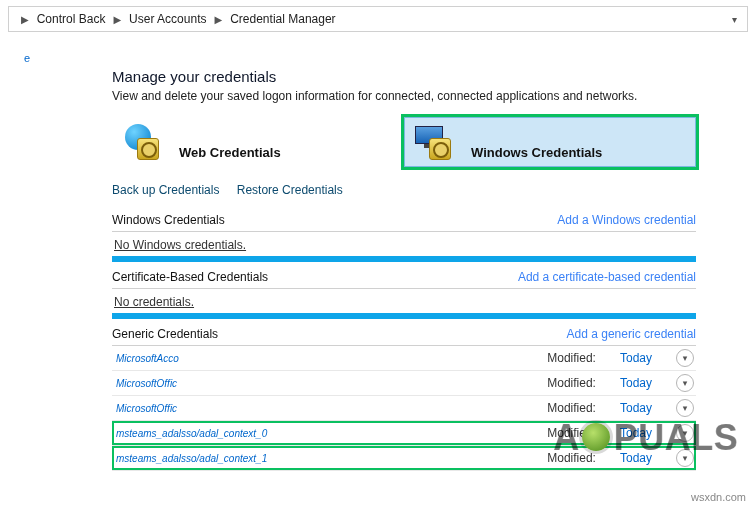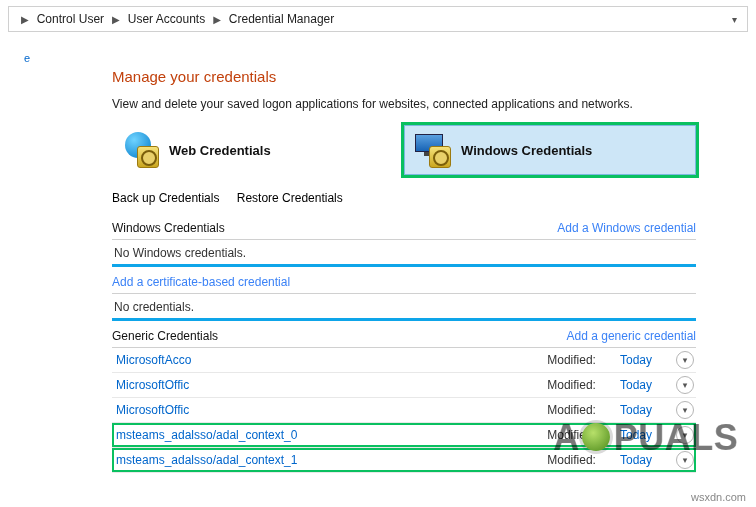--- a/index.html
+++ b/index.html
@@ -23,56 +23,56 @@
     padding: 0 6px;
     gap: 2px;
     color: #222;
   }
   .addr .sep { color: #555; margin: 0 6px; font-size: 10px; }
   .addr .seg { cursor: default; }
   .addr .expand { margin-left: auto; color: #555; font-size: 10px; padding: 0 4px; }
   .stray { color: #0066cc; font-size: 11px; margin: 20px 0 0 24px; }
 
   .main { padding: 4px 60px 0 112px; }
-  .title { color: #c2410c; font-size: 15px; font-weight: 400; margin-bottom: 12px; }
+  .title { color: #0f172a; font-size: 15px; font-weight: 400; margin-bottom: 4px; }
   .sub { color: #222; font-size: 12px; margin-bottom: 14px; }
 
   
   .tiles { display: flex; gap: 0; margin-bottom: 16px; }
-  .tile { flex: 1; display: flex; align-items: center; gap: 10px; padding: 6px 10px; border: 1px solid transparent; }
+  .tile { flex: 1; display: flex; align-items: flex-end; gap: 20px; padding: 6px 10px; border: 1px solid transparent; }
   .tile.selected { background: #cde6f7; border: 1px solid #7cb8e0; box-shadow: 0 0 0 3px #0ac060; }
   .tile .ticon { width: 36px; height: 36px; position: relative; }
   .tile .tlabel { font-weight: 600; font-size: 13px; }
   
   .globe { width: 26px; height: 26px; border-radius: 50%; background: radial-gradient(circle at 35% 30%, #6fd3ff, #0079c8); position: absolute; top: 0; left: 2px; }
   
   .monitor { width: 28px; height: 18px; background: linear-gradient(#5aa0e0,#1763b5); border: 1px solid #224; position: absolute; top: 2px; left: 0; }
   .monstand { width: 10px; height: 4px; background: #444; position: absolute; top: 20px; left: 9px; }
   
   .safe { width: 22px; height: 22px; background: linear-gradient(#f6e27a,#caa61f); border: 1px solid #9c7a10; border-radius: 3px; position: absolute; bottom: 0; right: 0; }
   .safe::after { content: ""; position: absolute; width: 12px; height: 12px; border: 2px solid #7b5e0a; border-radius: 50%; top: 3px; left: 3px; background: #e9d06a; }
 
   .links-row { margin: 0 0 14px 0; }
-  .link { color: #000000; font-size: 12px; cursor: pointer; }
+  .link { color: #0c4a6e; font-size: 12px; cursor: pointer; }
   .link + .link { margin-left: 14px; }
 
   .section { margin-top: 6px; }
   .sec-head {
     display: flex; justify-content: space-between; align-items: baseline;
     border-bottom: 1px solid #d0d0d0; padding: 2px 0 4px 0;
   }
   .sec-title { font-size: 12px; color: #111; }
   .sec-add { color: #3b82f6; font-size: 12px; cursor: pointer; }
-  .sec-empty { color: #333; font-size: 12px; padding: 6px 0 4px 2px; border-bottom: 3px solid #0ea5e9; }
+  .sec-empty { color: #333; font-size: 12px; padding: 6px 0 4px 2px; border-bottom: 6px solid #0ea5e9; text-decoration: underline; }
 
   .row {
     display: flex; align-items: center; justify-content: space-between;
     border-bottom: 1px solid #e8e8e8; padding: 3px 2px 3px 4px;
   }
-  .row .name { color: #0066cc; font-size: 12px; cursor: pointer; }
+  .row .name { color: #0066cc; font-size: 10px; cursor: pointer; font-style: italic; }
   .row .meta { display: flex; align-items: center; gap: 24px; font-size: 12px; }
   .row .mod-l { color: #333; }
   .row .mod-v { color: #0066cc; }
   .row .chev {
     width: 18px; height: 18px; border: 1px solid #b5b5b5; border-radius: 50%;
     display: inline-flex; align-items: center; justify-content: center;
     font-size: 9px; color: #555; cursor: pointer; background: #fff;
   }
   .hl { box-shadow: 0 0 0 2px #0ac060 inset; }
 
@@ -93,33 +93,33 @@
   }
   .footer {
     position: absolute; right: 10px; bottom: 4px; font-size: 11px; color: #888;
   }
 </style>
 </head>
 <body>
 
 <div class="addr">
   <span class="sep">▶</span>
-  <span class="seg">Control User</span>
+  <span class="seg">Control Back</span>
   <span class="sep">▶</span>
   <span class="seg">User Accounts</span>
   <span class="sep">▶</span>
   <span class="seg">Credential Manager</span>
   <span class="expand">▾</span>
 </div>
 
 <div class="stray">e</div>
 
 <div class="main">
   <div class="title">Manage your credentials</div>
-  <div class="sub">View and delete your saved logon applications for websites, connected applications and networks.</div>
+  <div class="sub">View and delete your saved logon information for connected, connected applications and networks.</div>
 
   <div class="tiles">
     <div class="tile">
       <div class="ticon">
         <div class="globe"></div>
           <div class="safe"></div>
       </div>
       <div class="tlabel">Web Credentials</div>
     </div>
     <div class="tile selected">
@@ -140,20 +140,21 @@
   <div class="section">
     <div class="sec-head">
       <span class="sec-title">Windows Credentials</span>
       <span class="sec-add">Add a Windows credential</span>
     </div>
     <div class="sec-empty">No Windows credentials.</div>
   </div>
 
   <div class="section">
     <div class="sec-head">
+      <span class="sec-title">Certificate-Based Credentials</span>
       <span class="sec-add">Add a certificate-based credential</span>
     </div>
     <div class="sec-empty">No credentials.</div>
   </div>
 
   <div class="section">
     <div class="sec-head">
       <span class="sec-title">Generic Credentials</span>
       <span class="sec-add">Add a generic credential</span>
     </div>

